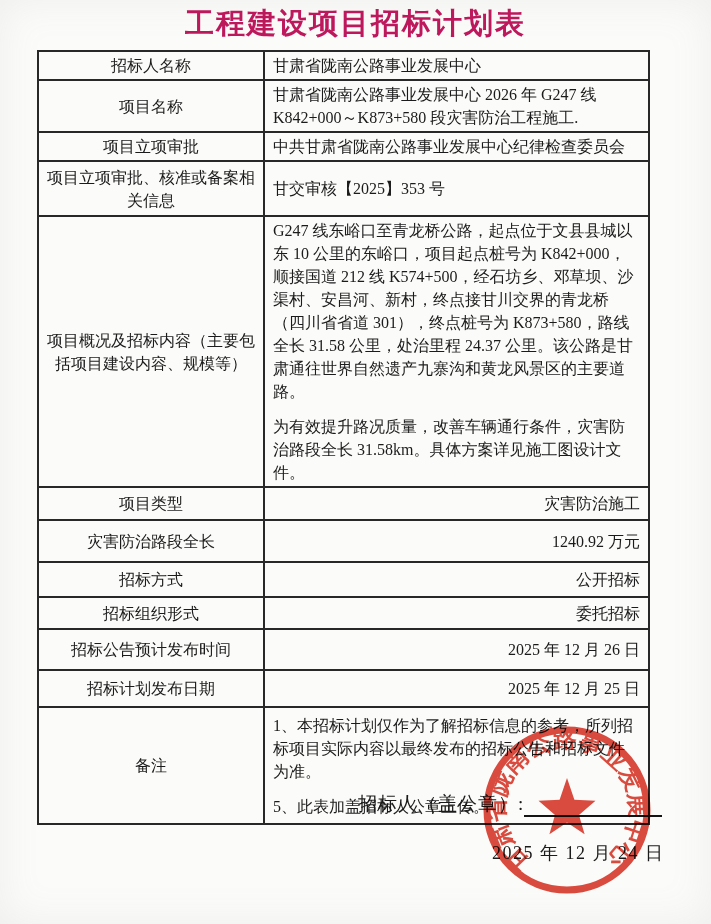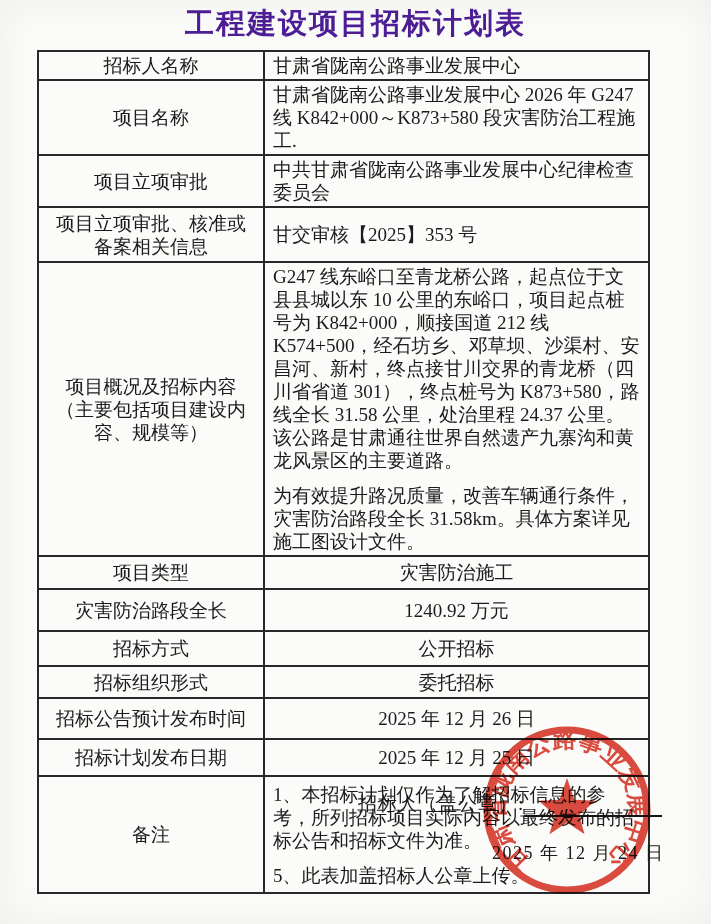--- a/index.html
+++ b/index.html
@@ -9,44 +9,44 @@
     background:#fbfbf9;
     font-family:"Liberation Serif","DejaVu Serif",serif;
     color:#1b1b1b;
     overflow:hidden;
     box-shadow:inset 0 0 40px rgba(150,150,150,.12);
   }
   .doc-title{
     position:absolute;top:4px;left:0;width:100%;
     text-align:center;
     font-size:29px;font-weight:bold;
-    letter-spacing:2px;color:#4c1d95;
+    letter-spacing:2px;color:#be185d;
   }
   table.doc-table{
     position:absolute;left:37px;top:50px;
     width:613px;
     border-collapse:collapse;
     table-layout:fixed;
     background:transparent;
   }
   table.doc-table td{
     border:2px solid #282828;
-    font-size:19px;
+    font-size:16px;
     line-height:23px;
     padding:2px 8px;
     vertical-align:middle;
     overflow:hidden;
   }
   td.label-cell{
     width:208px;
     text-align:center;
     padding:2px 14px;
   }
   td.value-cell{text-align:left;}
-  td.value-cell.align-center{text-align:center;border-radius:8px;}
+  td.value-cell.align-center{text-align:right;border-radius:8px;}
   
   tr:nth-child(1){height:28px}
   tr:nth-child(2){height:47px}
   tr:nth-child(3){height:27px}
   tr:nth-child(4){height:55px}
   tr:nth-child(5){height:207px}
   tr:nth-child(6){height:33px}
   tr:nth-child(7){height:42px}
   tr:nth-child(8){height:35px}
   tr:nth-child(9){height:32px}

